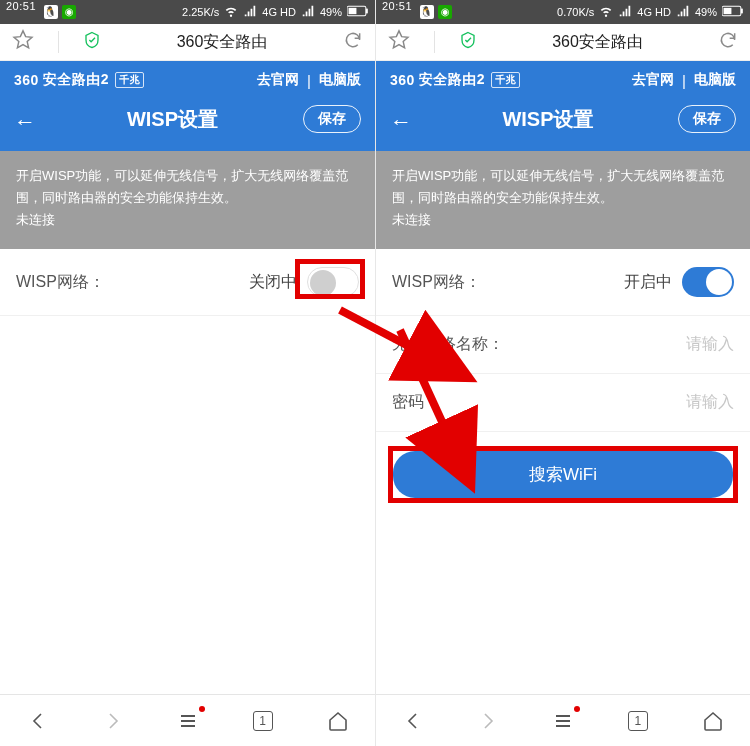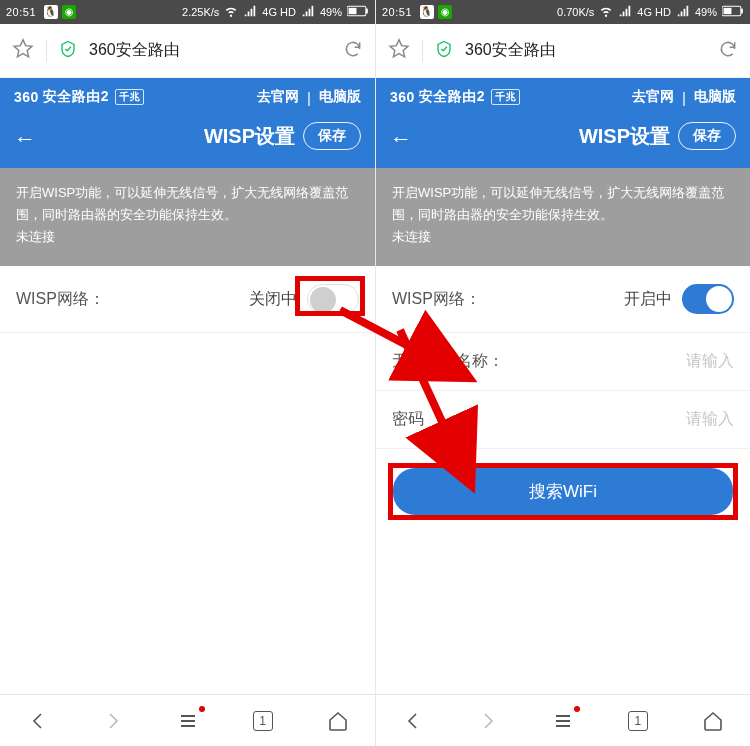--- a/index.html
+++ b/index.html
@@ -20,45 +20,45 @@
       position: relative;
     }
     .col + .col { border-left: 1px solid #e7e7e7; }
 
     
     .statusbar {
       height: 24px;
       background: #4a4a4a;
       color: #fff;
       display: flex;
-      align-items: center;
       font-size: 11px;
       padding: 0 6px;
       gap: 4px;
     }
     .statusbar .time { flex: none; font-weight: 500; letter-spacing: .5px;}
     .sb-icons-left { display:flex; align-items:center; gap:4px; margin-left:4px;}
     .sb-icons-right { margin-left:auto; display:flex; align-items:center; gap:5px;}
     .mini-ico {
       width: 14px; height: 14px; border-radius: 2px;
       display:flex;align-items:center;justify-content:center;
       font-size:10px; line-height:1;
     }
     .mini-white { background:#fff; color:#c00; }
     .mini-green { background:#18a800; color:#fff; }
     .sb-text { font-size:11px; }
 
     
     .browserbar {
-      height: 54px;
+      height: 37px;
       display:flex;
       align-items:center;
       padding: 0 12px;
-      gap: 12px;
+      gap: 24px;
       border-bottom: 1px solid #eee;
+      text-align: center;
     }
     .star-ico { width:22px; height:22px; color:#888; }
     .vsep { width:1px; height:22px; background:#e3e3e3; }
     .shield-ico { width:18px; height:18px; color:#15c15d; }
     .br-title { font-size:16px; color:#222; flex:1; }
     .refresh-ico { width:20px; height:20px; color:#8a8a8a; }
 
     
     .banner {
       background:#2e7bd6;
@@ -77,21 +77,21 @@
       font-size:10px; padding:0 3px; border-radius:2px; margin-left:2px;
     }
     .banner-links { margin-left:auto; display:flex; gap:8px; align-items:flex-end; font-size:14px;}
     .banner-links .bsep{opacity:.7;}
     .banner-main {
       display:flex; align-items:center;
       padding: 10px 14px 18px;
       gap:8px;
     }
     .back-arrow { width:28px; font-size:22px; }
-    .banner-title { flex:1; text-align:right; font-size:20px; }
+    .banner-title { flex:1; text-align:center; font-size:20px; }
     .save-btn {
       border:1px solid rgba(255,255,255,.9);
       border-radius:16px;
       padding:4px 14px;
       font-size:14px;
     }
 
     
     .help {
       background:#9e9e9e;

